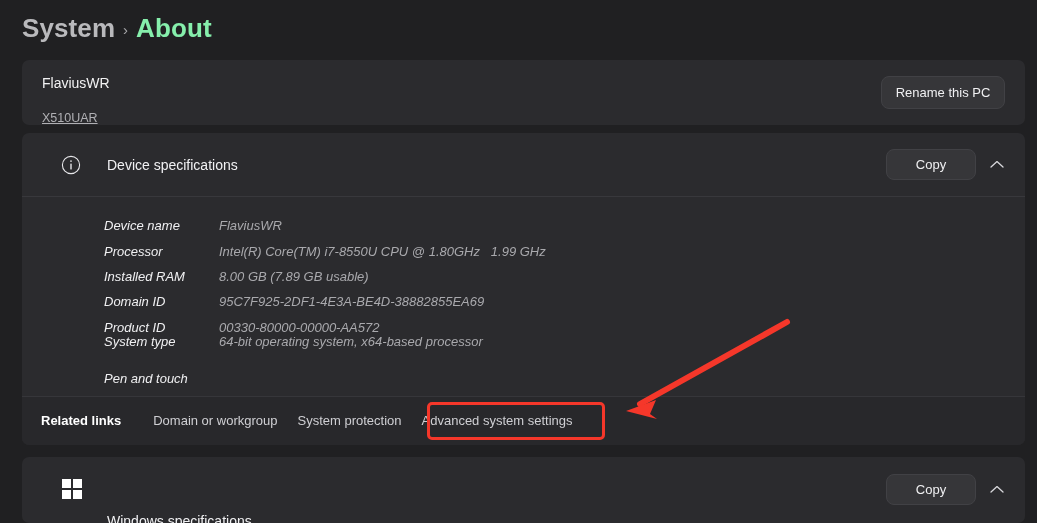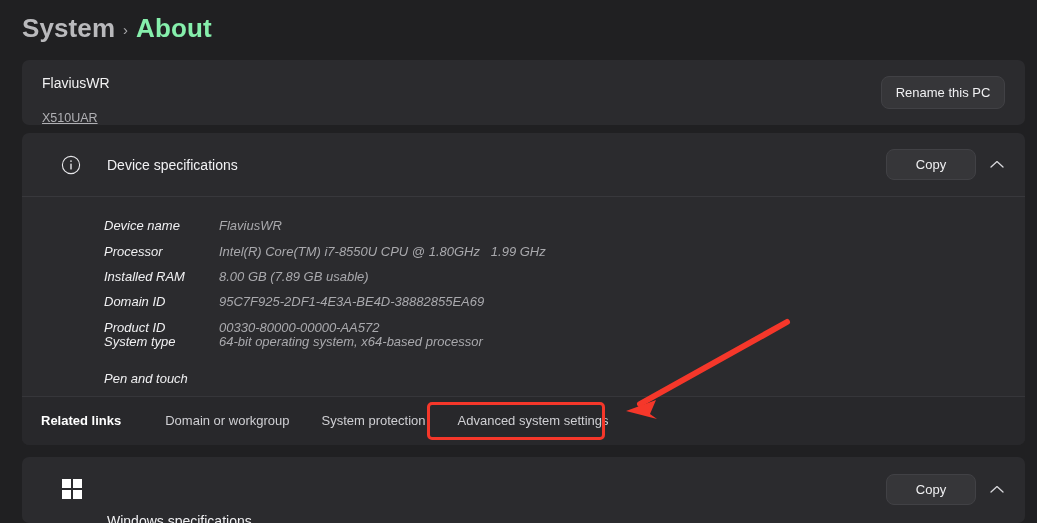--- a/index.html
+++ b/index.html
@@ -204,21 +204,21 @@
     height: 1px;
     background: #36363a;
   }
   .related-inner {
     position: absolute;
     left: 19px;
     top: 0;
     height: 49px;
     display: flex;
     align-items: center;
-    gap: 12px;
+    gap: 0;
   }
   .related-title {
     font-size: 13px;
     font-weight: 700;
     color: #ffffff;
     margin-right: 22px;
   }
   .related-link {
     font-size: 13px;
     color: #cfcfd3;

